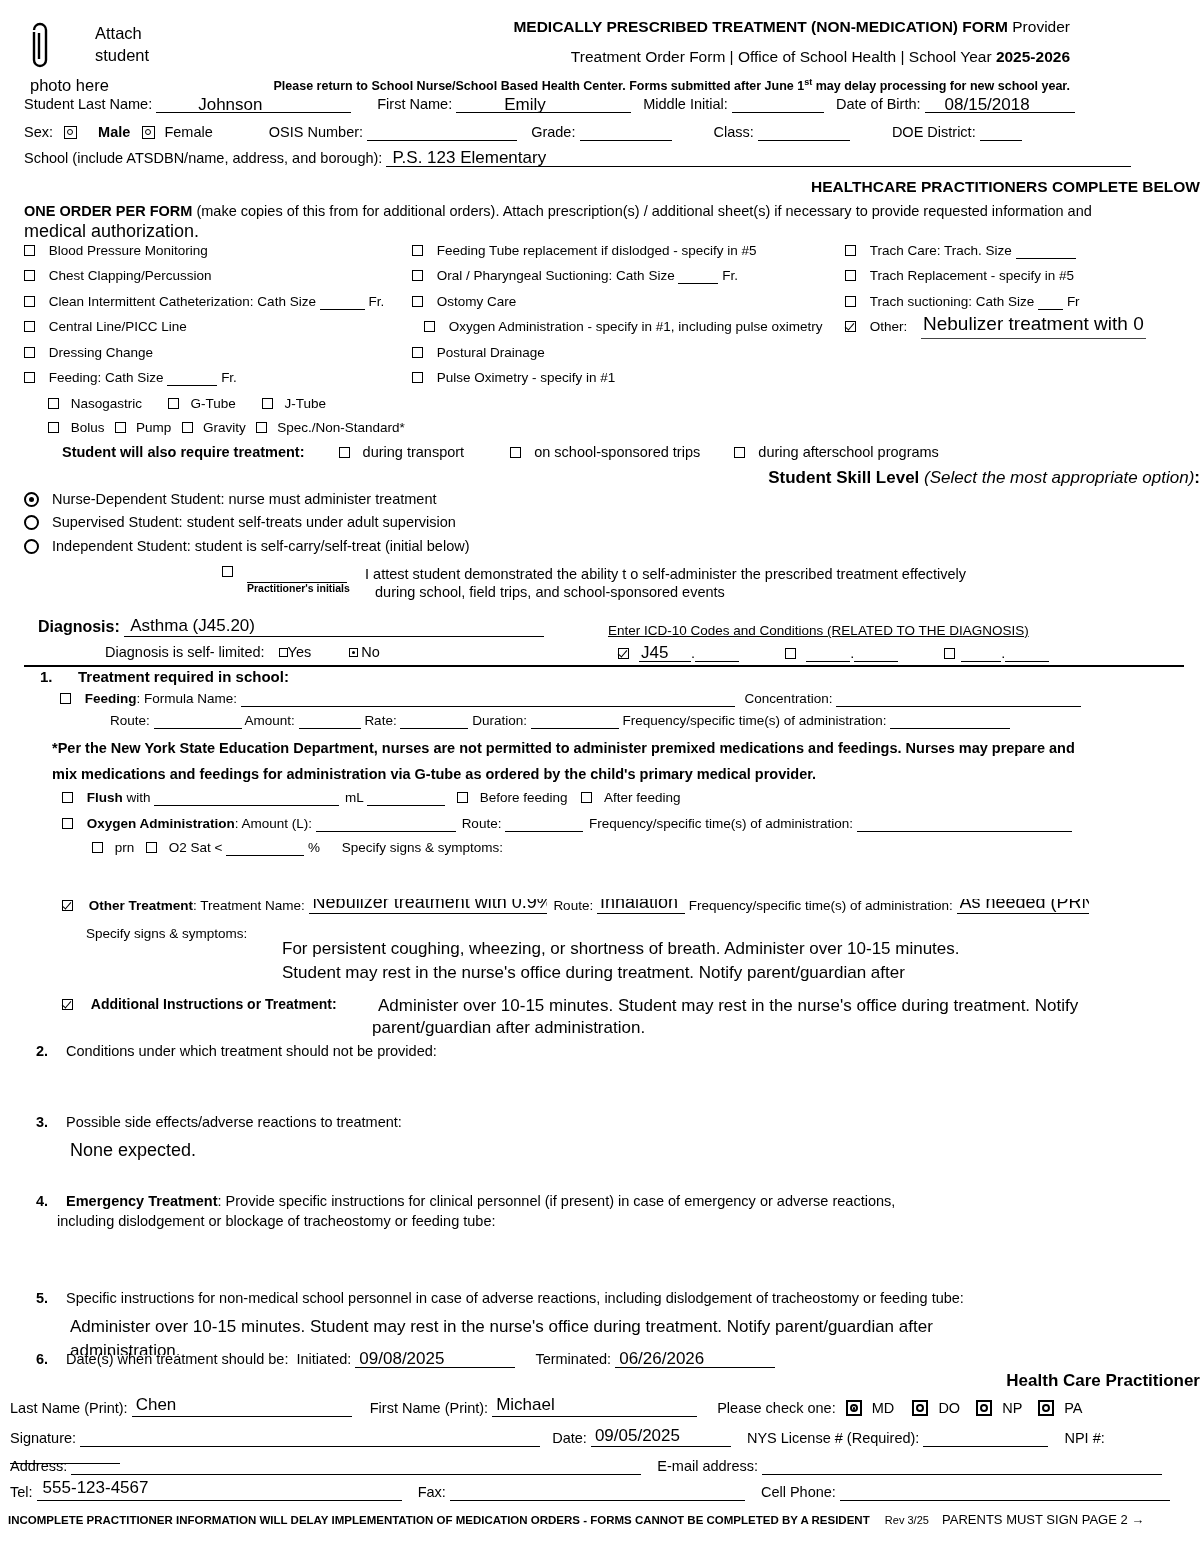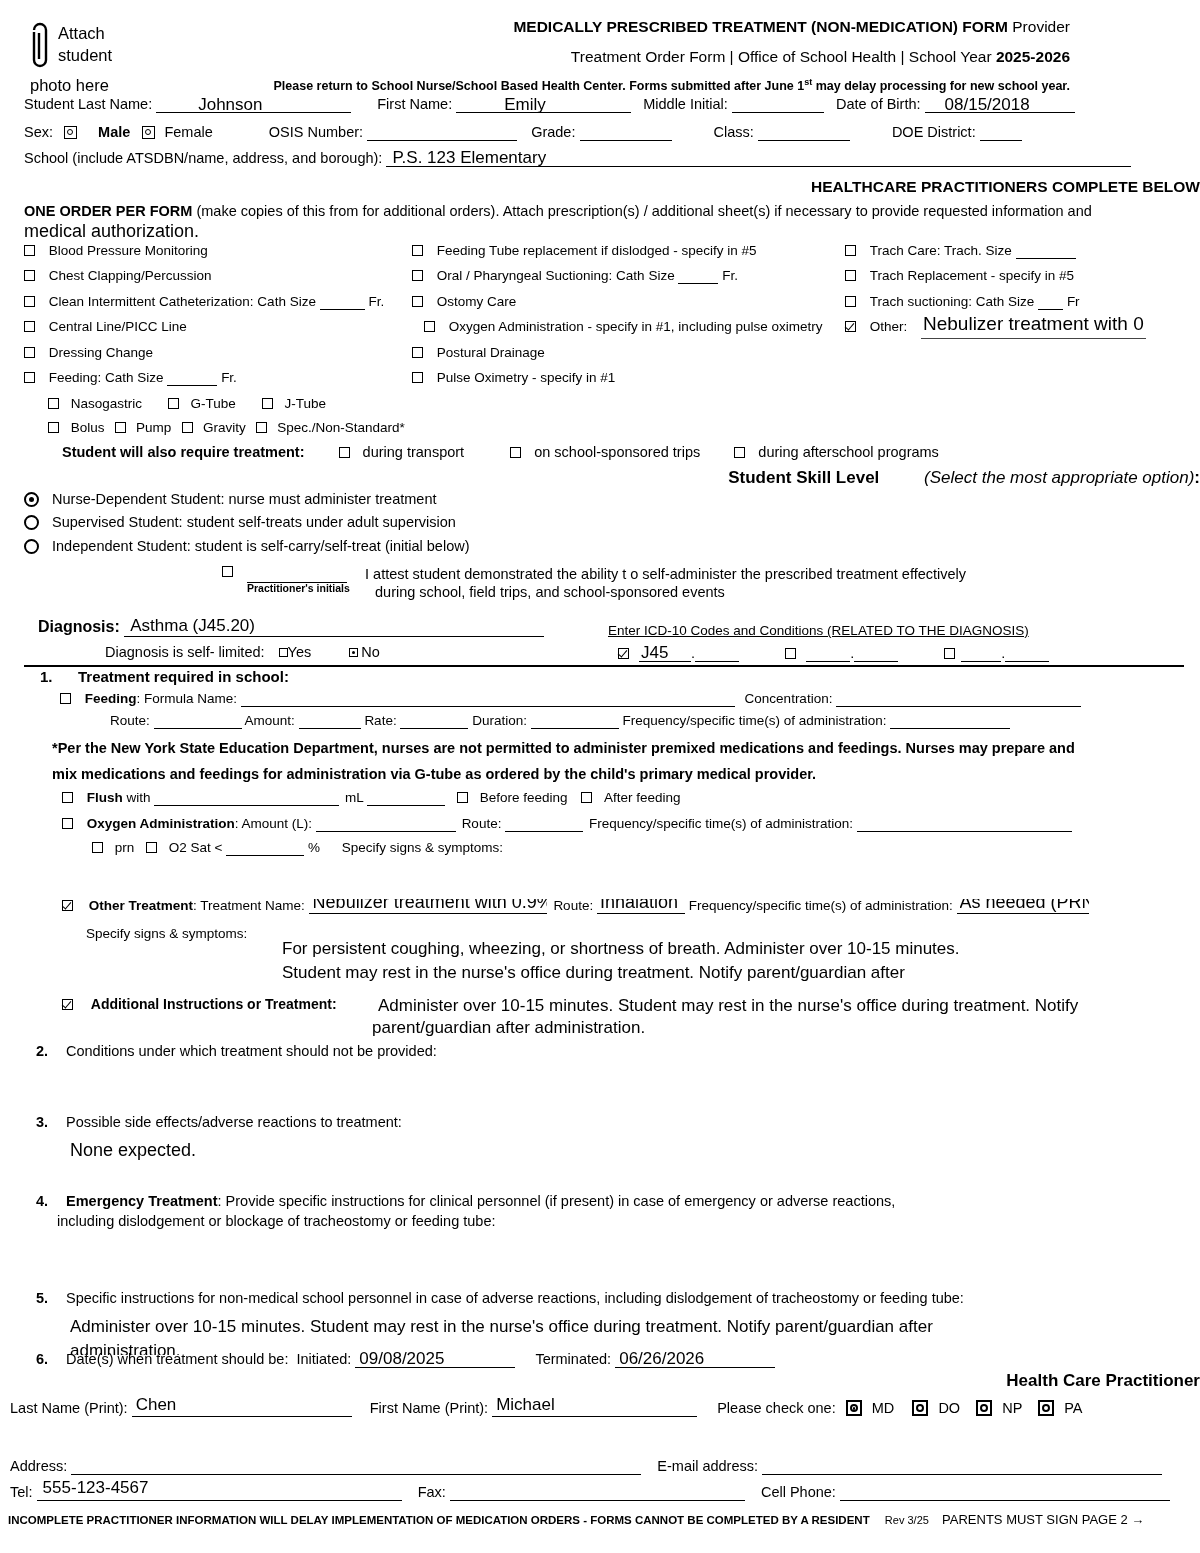--- a/index.html
+++ b/index.html
@@ -15,21 +15,21 @@
     position: relative;
     width: 1200px;
     height: 1553px;
     overflow: hidden;
     background: #fff;
     font-size: 13.5px;
     line-height: 1.18;
   }
   .abs { position: absolute; }
   .b { font-weight: bold; }
-  .i { font-style: italic; padding-left: 40px; }
+  .i { font-style: italic; }
   .u { text-decoration: underline; }
   .ctr { text-align: right; }
 
   
   .val {
     font-family: "Liberation Sans", sans-serif;
     font-size: 17px;
     color: #000;
     white-space: nowrap;
     overflow: hidden;
@@ -149,21 +149,21 @@
   }
 
   .hr-thick { border-top: 2px solid #000; }
 </style>
 </head>
 <body>
 
 <div id="page">
 
   <div class="abs" style="left:28px; top:22px; width:140px;">
-    <div style="display:flex; align-items:flex-start;">
+    <div style="display:flex; align-items:flex-start;gap:37px;">
       <span style="display:inline-block; width:24px; margin-right:6px;">
         <svg width="24" height="52" viewBox="0 0 24 52">
           <path d="M6 8 a6 6 0 0 1 12 0 v30 a6 6 0 0 1 -12 0 v-28" fill="none" stroke="#000" stroke-width="2.4"></path>
           <path d="M11 11 v26" fill="none" stroke="#000" stroke-width="2.4"></path>
         </svg>
       </span>
       <span style="font-size:16.5px; line-height:1.35;">
         <span>Attach</span><br>
         <span>student</span>
       </span>
@@ -545,20 +545,32 @@
     <span class="radio-sq sel" style="margin-left:6px;"></span>
     <span style="margin-left:6px;">MD</span>
     <span class="radio-sq" style="margin-left:14px;"></span>
     <span style="margin-left:6px;">DO</span>
     <span class="radio-sq" style="margin-left:12px;"></span>
     <span style="margin-left:6px;">NP</span>
     <span class="radio-sq" style="margin-left:12px;"></span>
     <span style="margin-left:6px;">PA</span>
   </div>
 
+  <div class="abs" style="left:10px; top:1430px; width:1190px; font-size:14.5px;">
+    <span>Signature:</span>
+    <span class="rule" style="width:460px;"></span>
+    <span style="margin-left:8px;">Date:</span>
+    <span class="rule" style="width:140px; position:relative;">
+      <span class="val abs" style="left:4px; top:-6px;">09/05/2025</span>
+    </span>
+    <span style="margin-left:12px;">NYS License # (Required):</span>
+    <span class="rule" style="width:125px;"></span>
+    <span style="margin-left:12px;">NPI #:</span>
+    <span class="rule" style="width:110px;"></span>
+  </div>
 
   <div class="abs" style="left:10px; top:1458px; width:1190px; font-size:14.5px;">
     <span>Address:</span>
     <span class="rule" style="width:570px;"></span>
     <span style="margin-left:12px;">E-mail address:</span>
     <span class="rule" style="width:400px;"></span>
   </div>
 
   <div class="abs" style="left:10px; top:1484px; width:1190px; font-size:14.5px;">
     <span>Tel:</span>

